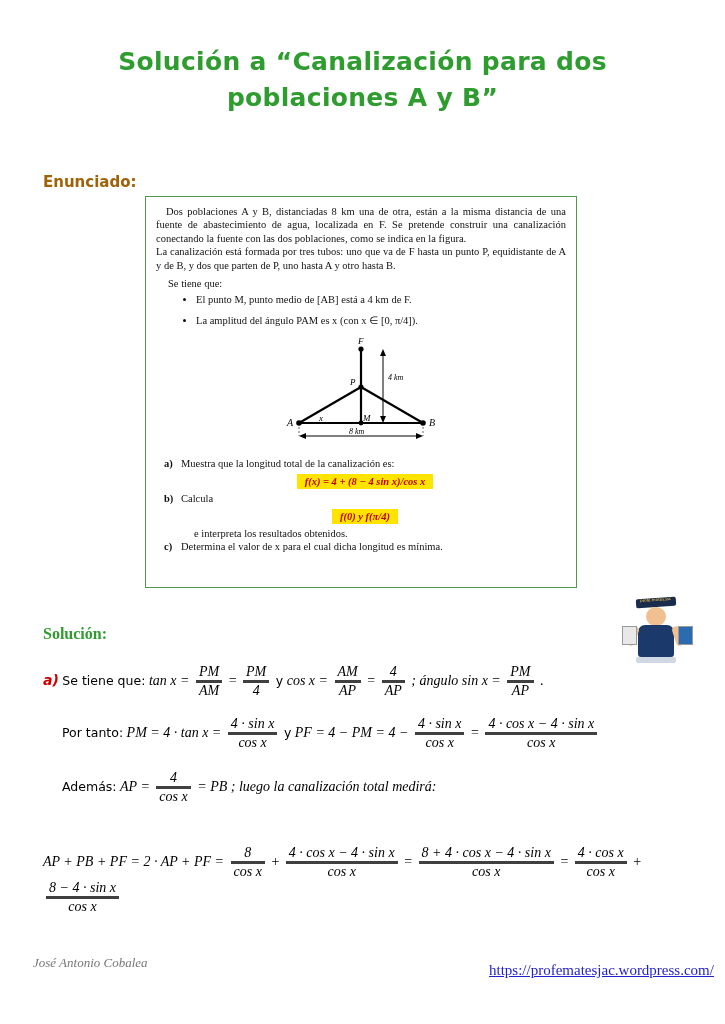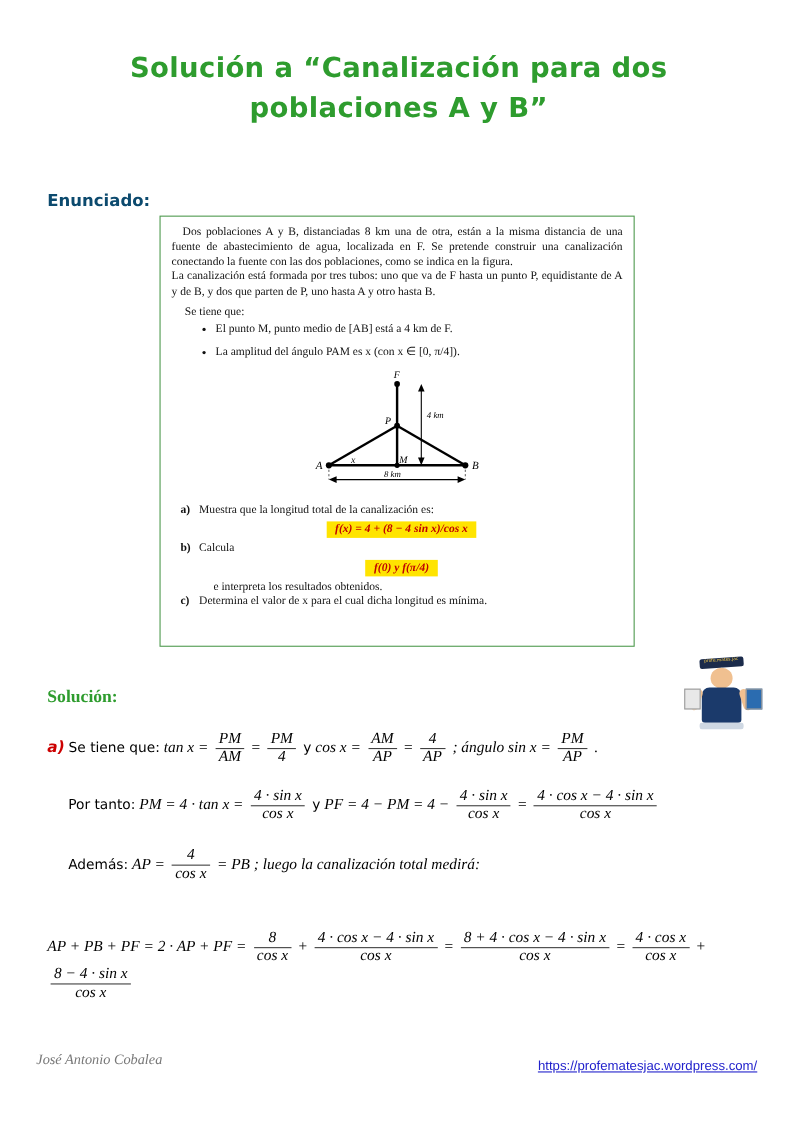--- a/index.html
+++ b/index.html
@@ -32,21 +32,21 @@
     color: #2e9c2e;
     letter-spacing: 0.3px;
   }
   .label-enunciado {
     position: absolute;
     top: 173px;
     left: 43px;
     font-family: "DejaVu Sans", sans-serif;
     font-weight: bold;
     font-size: 15px;
-    color: #0c4a6e;
+    color: #a16207;
   }
   .statement-box {
     position: absolute;
     top: 196px;
     left: 145px;
     width: 432px;
     height: 392px;
     border: 1px solid #4f9a4f;
     background: #ffffff;
     box-sizing: border-box;
@@ -141,21 +141,21 @@
   .frac {
     display: inline-block;
     vertical-align: middle;
     text-align: center;
     font-style: italic;
     margin: 0 3px;
   }
   .frac .num {
     display: block;
     padding: 0 3px;
-    border-bottom: 1px solid #404040;
+    border-bottom: 3px solid #404040;
     line-height: 16px;
   }
   .frac .den {
     display: block;
     padding: 0 3px;
     line-height: 16px;
   }
   .it { font-style: italic; }
   .footer-name {
     position: absolute;
@@ -163,22 +163,22 @@
     left: 33px;
     font-family: "Liberation Serif", serif;
     font-style: italic;
     font-size: 13px;
     color: #777777;
   }
   .footer-link {
     position: absolute;
     top: 962px;
     left: 466px;
-    font-family: Liberation Sans, sans-serif;
-    font-size: 12px;
+    font-family: Liberation Serif, serif;
+    font-size: 15px;
     color: #2222cc;
     text-decoration: underline;
     padding-left: 23px;
   }
   .avatar {
     position: absolute;
     top: 596px;
     left: 622px;
     width: 70px;
     height: 70px;

